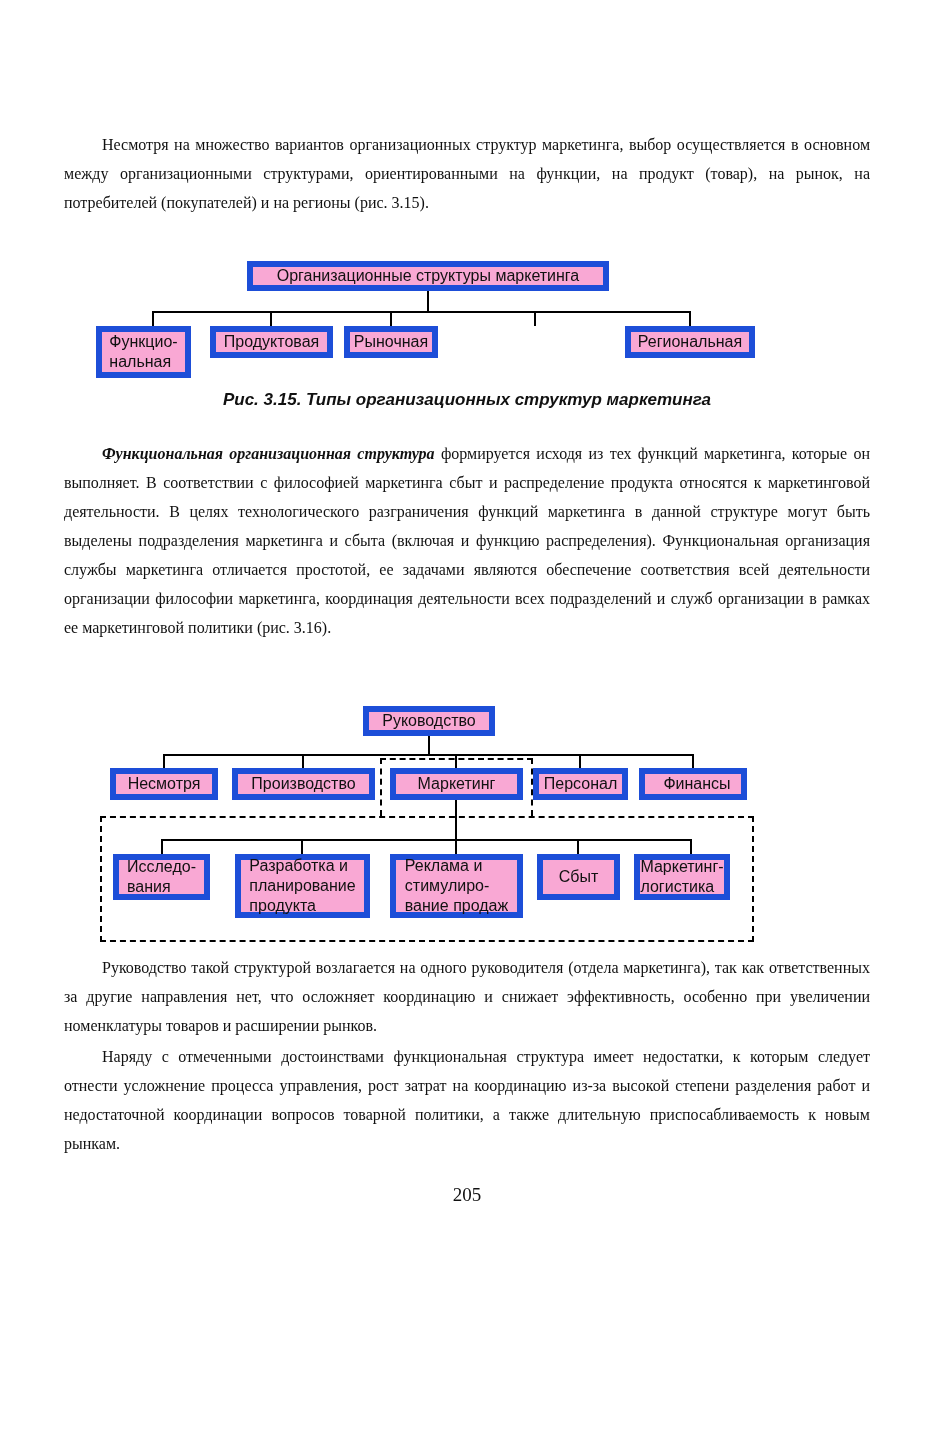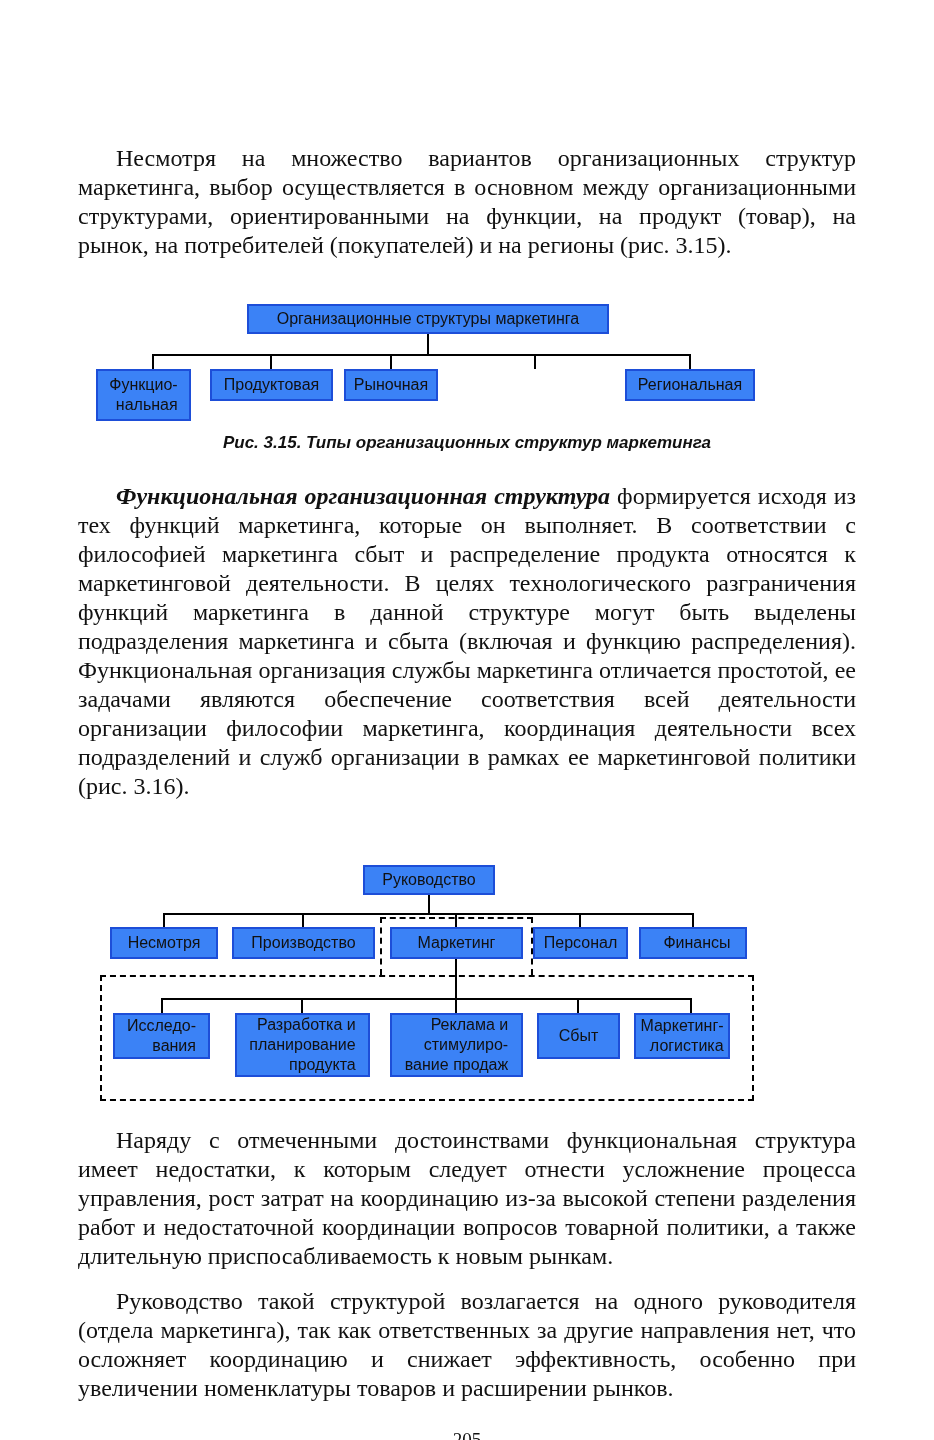--- a/index.html
+++ b/index.html
@@ -7,38 +7,38 @@
     position:relative;
     width:934px; height:1440px;
     box-sizing:border-box;
     padding:128px 62px 0 62px;
     background:#ffffff;
     overflow:hidden;
     color:#111;
   }
   .body-text {
     font-family:"Liberation Serif", serif;
-    font-size:24px;
+    font-size:16px;
     line-height:29px;
     text-align:justify;
     text-indent:38px;
-    margin:16px;
+    margin:2px;
   }
   .lead { font-weight:bold; font-style:italic; }
   .figure { }
   .diagram { position:relative; width:810px; }
   .diagram-315 { height:118px; margin-top:44px; }
   .diagram-316 { height:245px; margin-top:64px; }
   .box {
     position:absolute;
-    border:2px solid #1d4ed8;
-    background:#3b82f6;
+    border:6px solid #1d4ed8;
+    background:#f9a8d4;
     box-sizing:border-box;
     display:flex; align-items:center; justify-content:center;
-    text-align:right;
+    text-align:left;
     font-family:"Liberation Sans", sans-serif;
     font-size:16px; line-height:1.25;
     white-space:pre-line;
     padding:2px 4px;
     z-index:2;
   }
   .hline { position:absolute; background:#000; height:2px; z-index:1; }
   .vline { position:absolute; background:#000; width:2px; z-index:1; }
   .dashed {
     position:absolute;
@@ -133,18 +133,18 @@
 продукта</div>
       <div class="box" style="left:328px; top:148px; width:133px; height:64px;">Реклама и
 стимулиро-
 вание продаж</div>
       <div class="box" style="left:475px; top:148px; width:83px;  height:46px;">Сбыт</div>
       <div class="box" style="left:572px; top:148px; width:96px; height:46px;">Маркетинг-
 логистика</div>
     </div>
   </div>
 
+  <p class="body-text">Руководство такой структурой возлагается на одного руководителя (отдела маркетинга), так как ответственных за другие направления нет, что осложняет координацию и снижает эффективность, особенно при увеличении номенклатуры товаров и расширении рынков.</p>
   <p class="body-text">Наряду с отмеченными достоинствами функциональная структура имеет недостатки, к которым следует отнести усложнение процесса управления, рост затрат на координацию из-за высокой степени разделения работ и недостаточной координации вопросов товарной политики, а также длительную приспосабливаемость к новым рынкам.</p>
-  <p class="body-text">Руководство такой структурой возлагается на одного руководителя (отдела маркетинга), так как ответственных за другие направления нет, что осложняет координацию и снижает эффективность, особенно при увеличении номенклатуры товаров и расширении рынков.</p>
 
   <div class="page-number">205</div>
 
 </div>
 
 </body></html>

